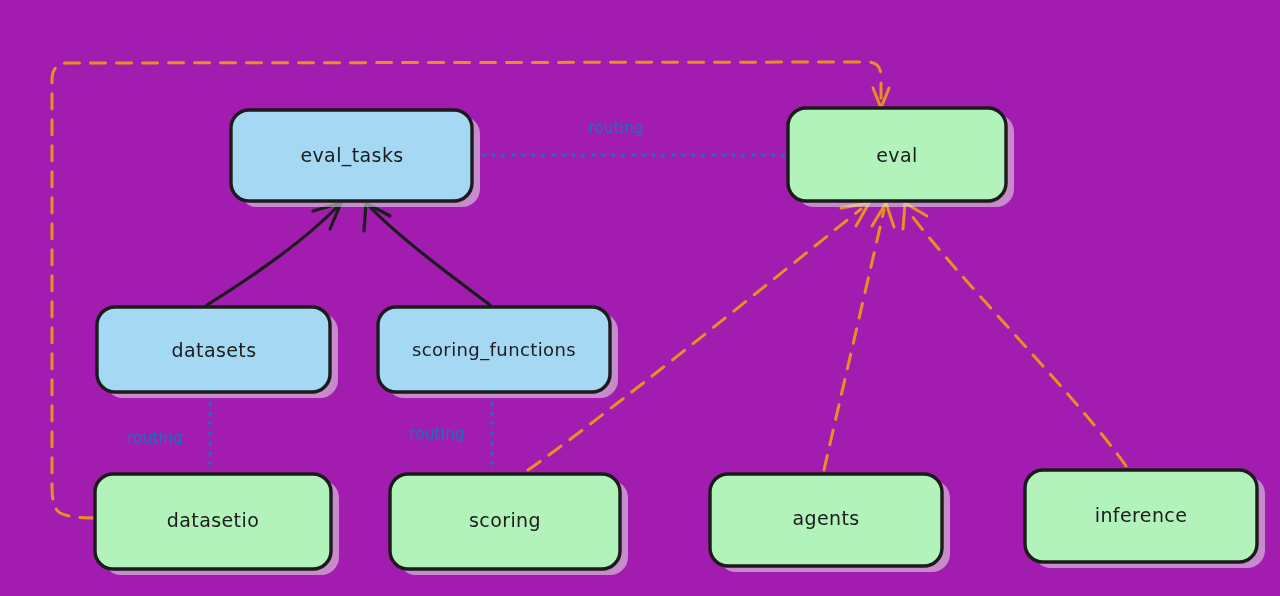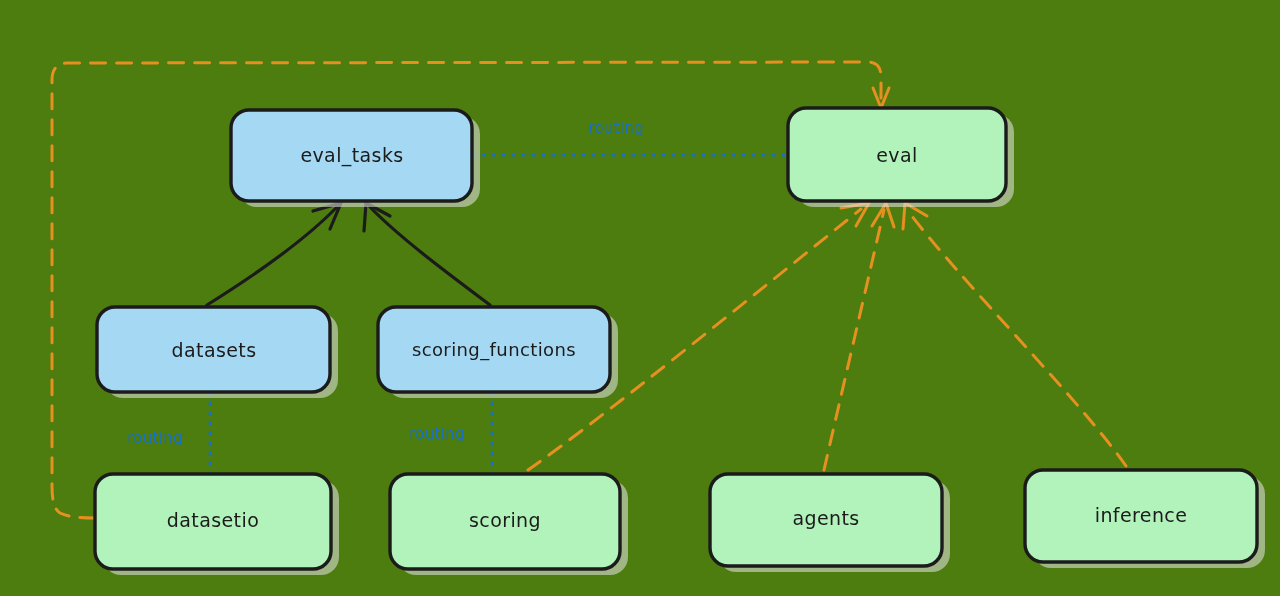--- a/index.html
+++ b/index.html
@@ -11,21 +11,21 @@
   body {
     width: 1280px;
     height: 596px;
     overflow: hidden;
     font-family: "DejaVu Sans", sans-serif;
   }
   #diagram-root {
     position: relative;
     width: 1280px;
     height: 596px;
-    background: #4d7c0f;
+    background: #a21caf;
   }
   svg#diagram-canvas {
     position: absolute;
     top: 0;
     left: 0;
     width: 1280px;
     height: 596px;
     display: block;
   }
   .node-label {

